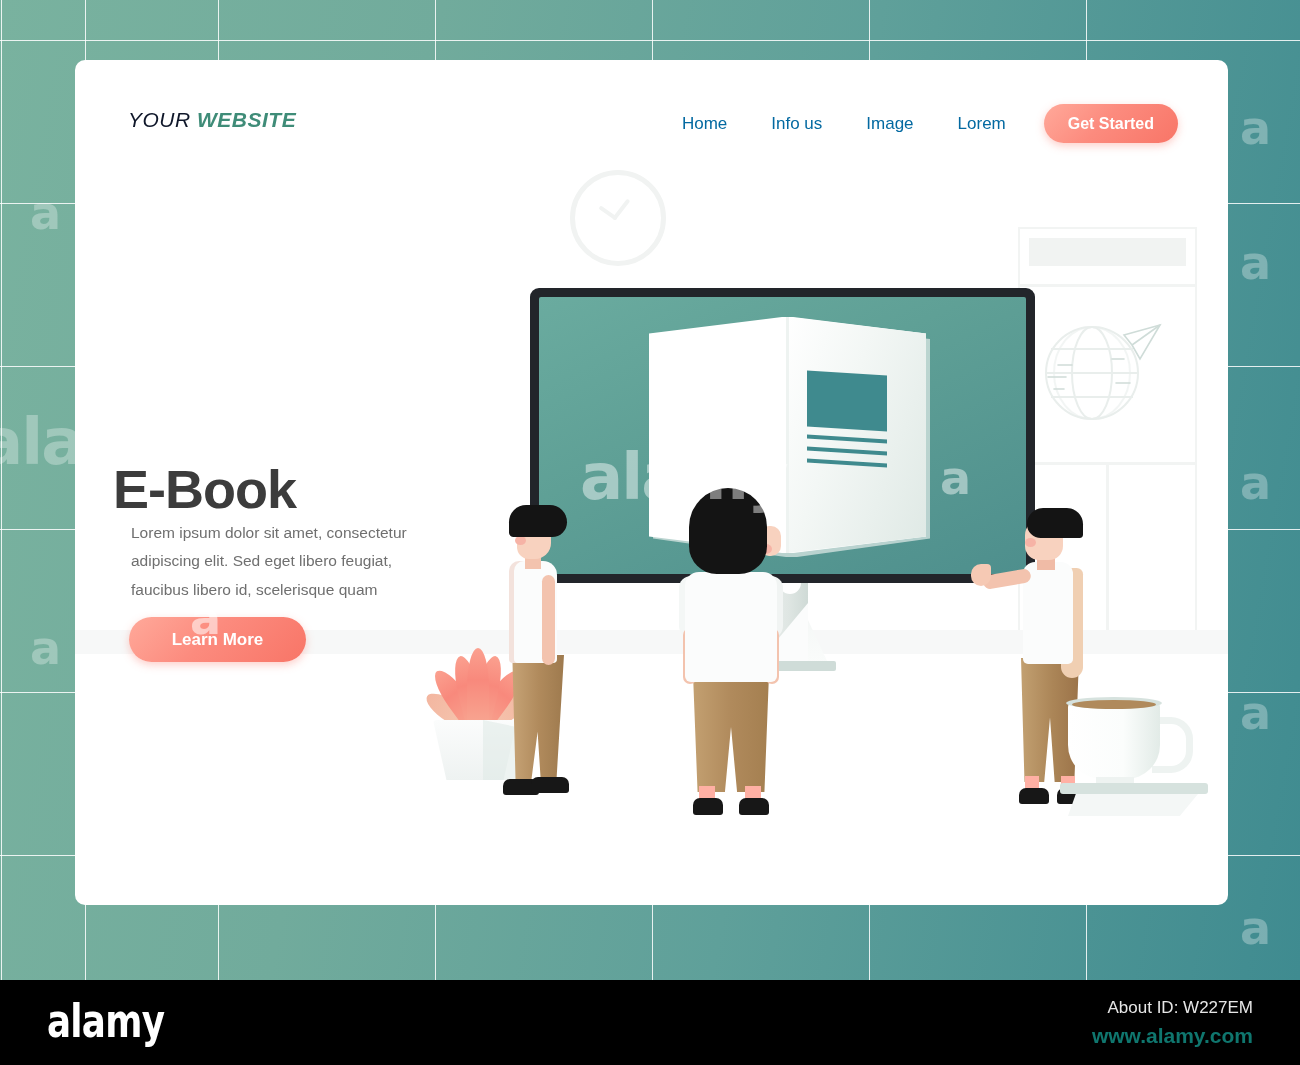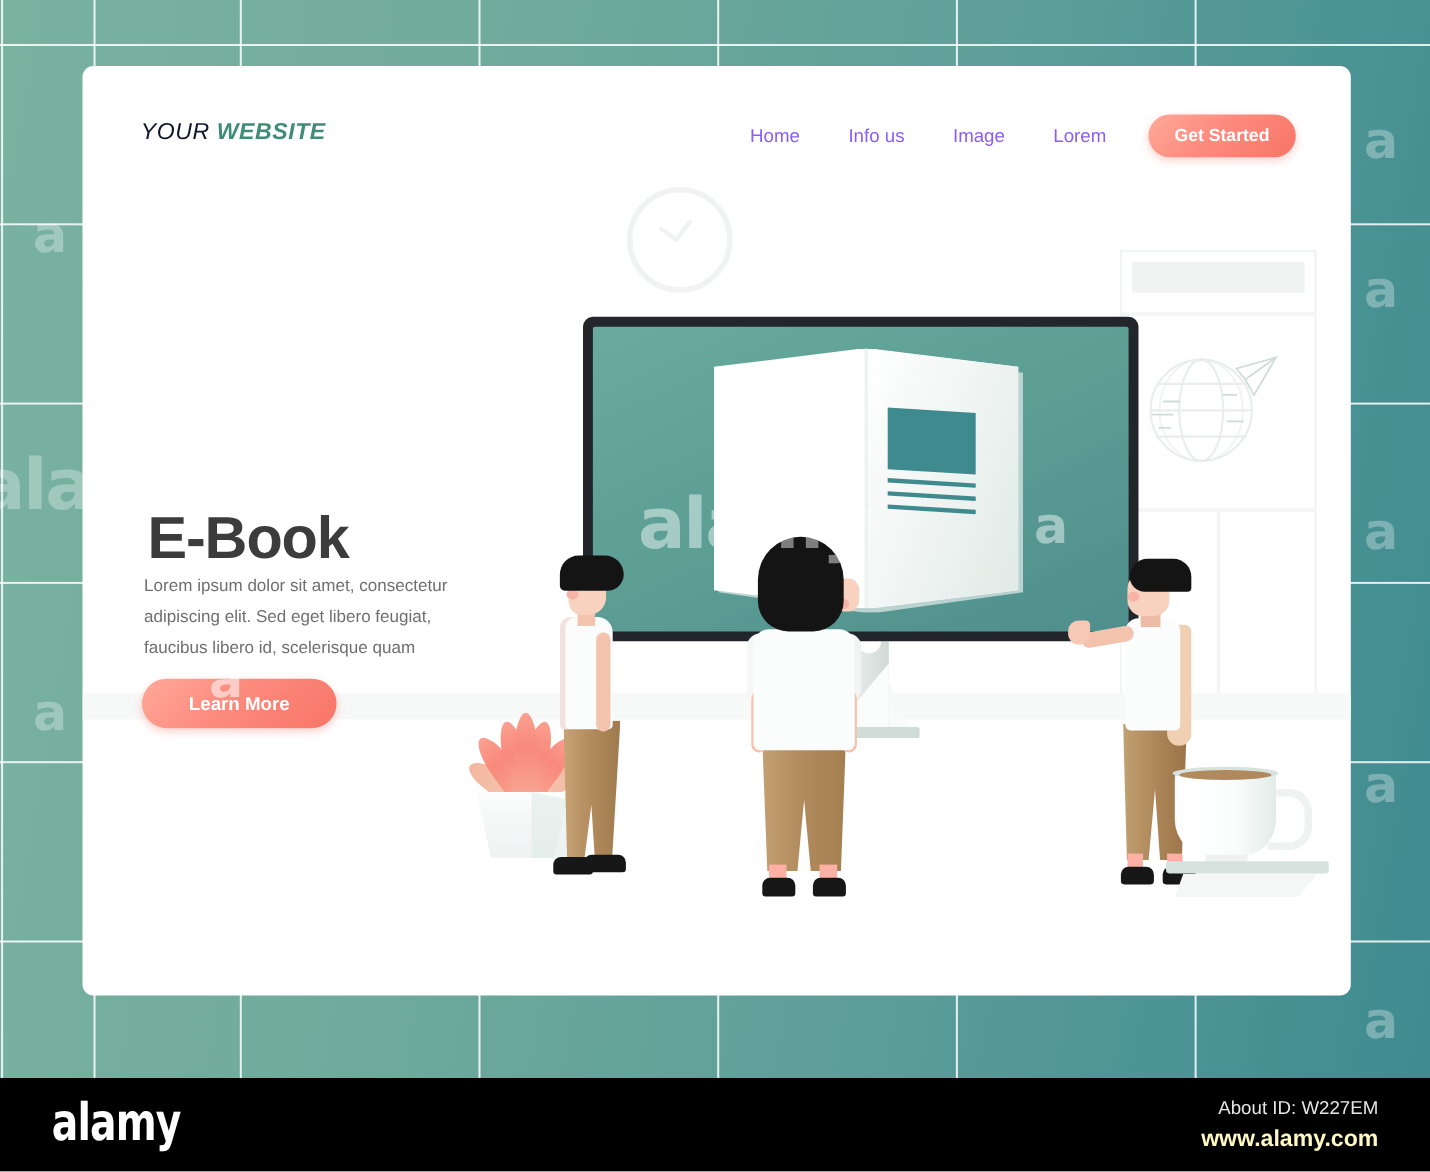--- a/index.html
+++ b/index.html
@@ -45,33 +45,33 @@
   
   .logo{
     position:absolute;left:53px;top:48px;
     font-style:italic;font-size:21px;letter-spacing:.5px;white-space:nowrap;
   }
   .logo .l1{color:#0f172a;font-weight:400;}
   .logo .l2{color:#3f8c78;font-weight:700;}
 
   .nav{position:absolute;right:50px;top:44px;display:flex;align-items:center;gap:0;}
   .nav a{
-    color:#8b5cf6;font-size:17px;text-decoration:none;padding:0 22px;white-space:nowrap;
+    color:#0369a1;font-size:17px;text-decoration:none;padding:0 22px;white-space:nowrap;
   }
   .btn{
     display:inline-flex;align-items:center;justify-content:center;
     color:#fff;font-weight:700;border:none;cursor:pointer;white-space:nowrap;
     background:linear-gradient(135deg,#ffa99a 0%,#fc8b7e 45%,#f87567 100%);
     box-shadow:0 3px 8px rgba(248,117,103,.35);
   }
   .btn-nav{font-size:16px;height:39px;padding:0 24px;border-radius:20px;margin-left:16px;}
 
   
   .headline{
-    position:absolute;left:59px;top:362px;
+    position:absolute;left:38px;top:362px;
     font-size:54px;font-weight:700;color:#3c3c3c;letter-spacing:-1px;
   }
   .lede{
     position:absolute;left:56px;top:443px;width:300px;
     font-size:15.5px;line-height:1.85;color:#6f6f6f;
   }
   .btn-learn{
     position:absolute;left:54px;top:557px;
     width:177px;height:45px;border-radius:23px;font-size:17px;
   }
@@ -242,21 +242,21 @@
        clip-path:polygon(6% 0%,100% 0%,86% 100%,0% 100%);}
 
   
   .footer{position:absolute;left:0;top:980px;width:1300px;height:85px;background:#000;}
   .alamy-logo{
     position:absolute;left:47px;top:13px;color:#fff;font-weight:700;
     font-family:"DejaVu Sans",sans-serif;font-size:47px;letter-spacing:-1px;
     transform:scaleX(.76);transform-origin:left center;
   }
   .imgid{position:absolute;right:47px;top:18px;color:#e6e6e6;font-size:17px;text-align:right;}
-  .alamyurl{position:absolute;right:47px;top:44px;color:#fef9c3;font-size:21px;font-weight:700;text-align:left;}
+  .alamyurl{position:absolute;right:47px;top:44px;color:#0f766e;font-size:21px;font-weight:700;text-align:left;}
 </style>
 </head>
 <body>
 
 <div id="stage">
 
   <div class="bg">
     <div class="bg-grid"></div>
     <div class="bg-grid2"></div>
     <div class="wm-a" style="left:30px;top:190px;">a</div>

